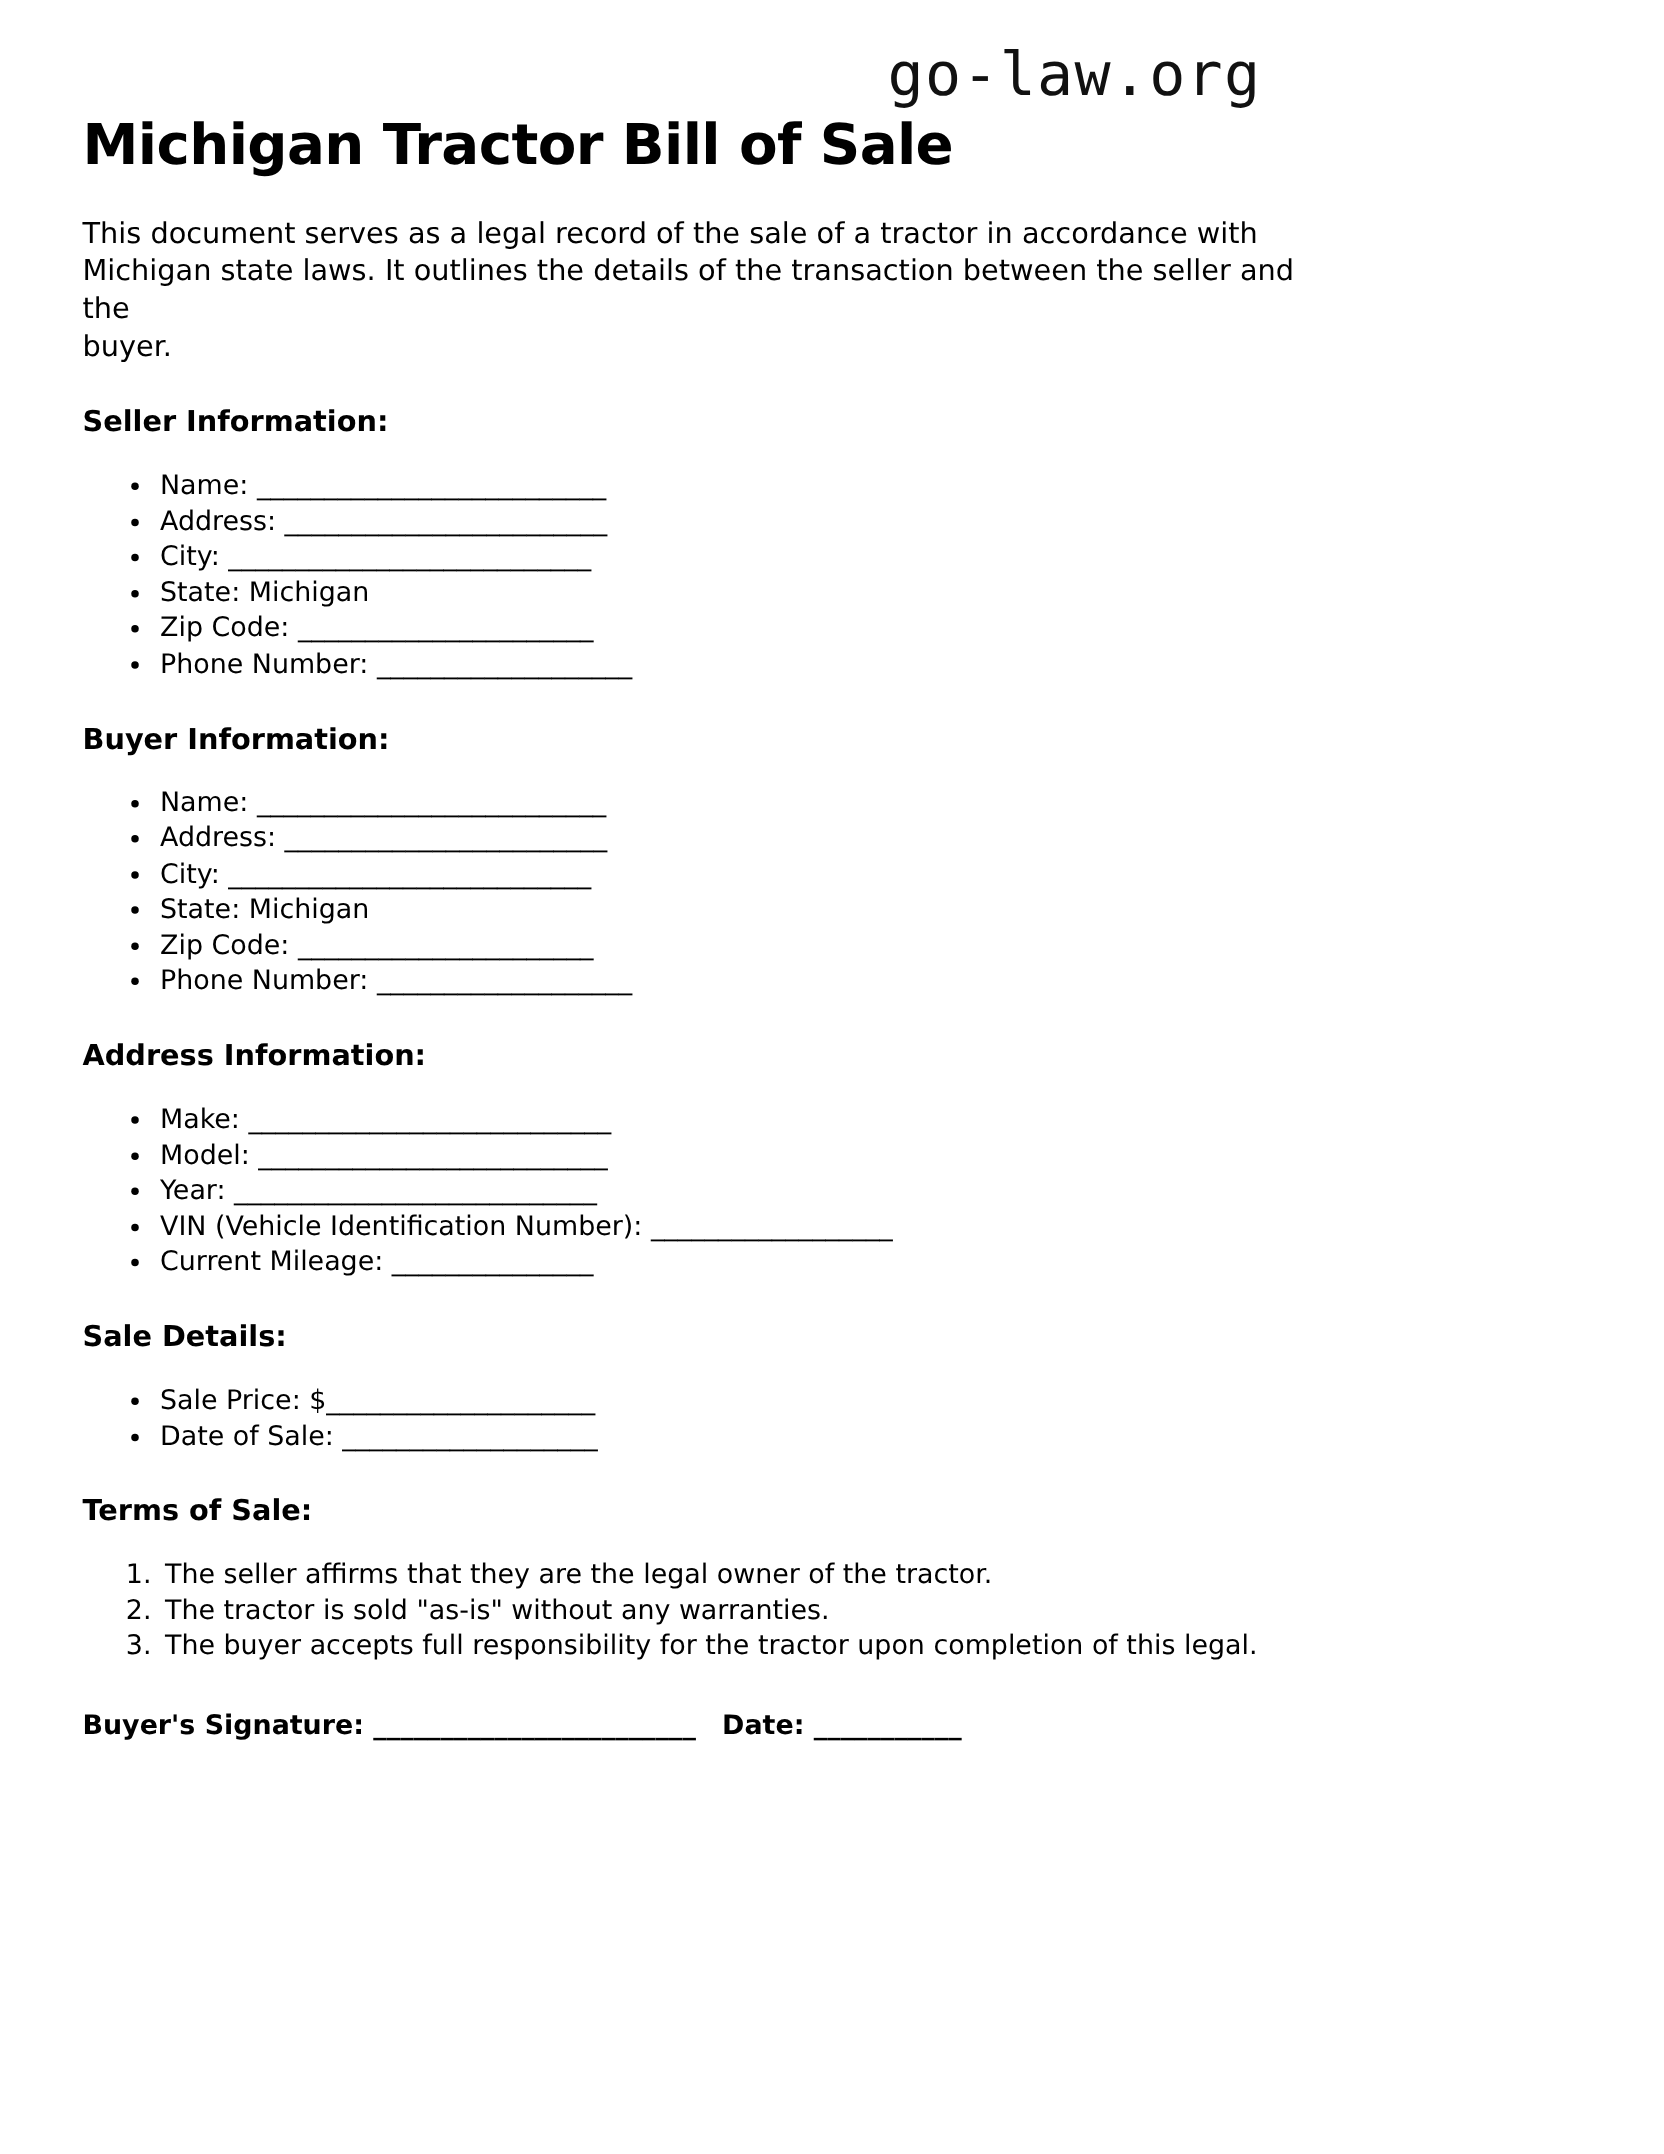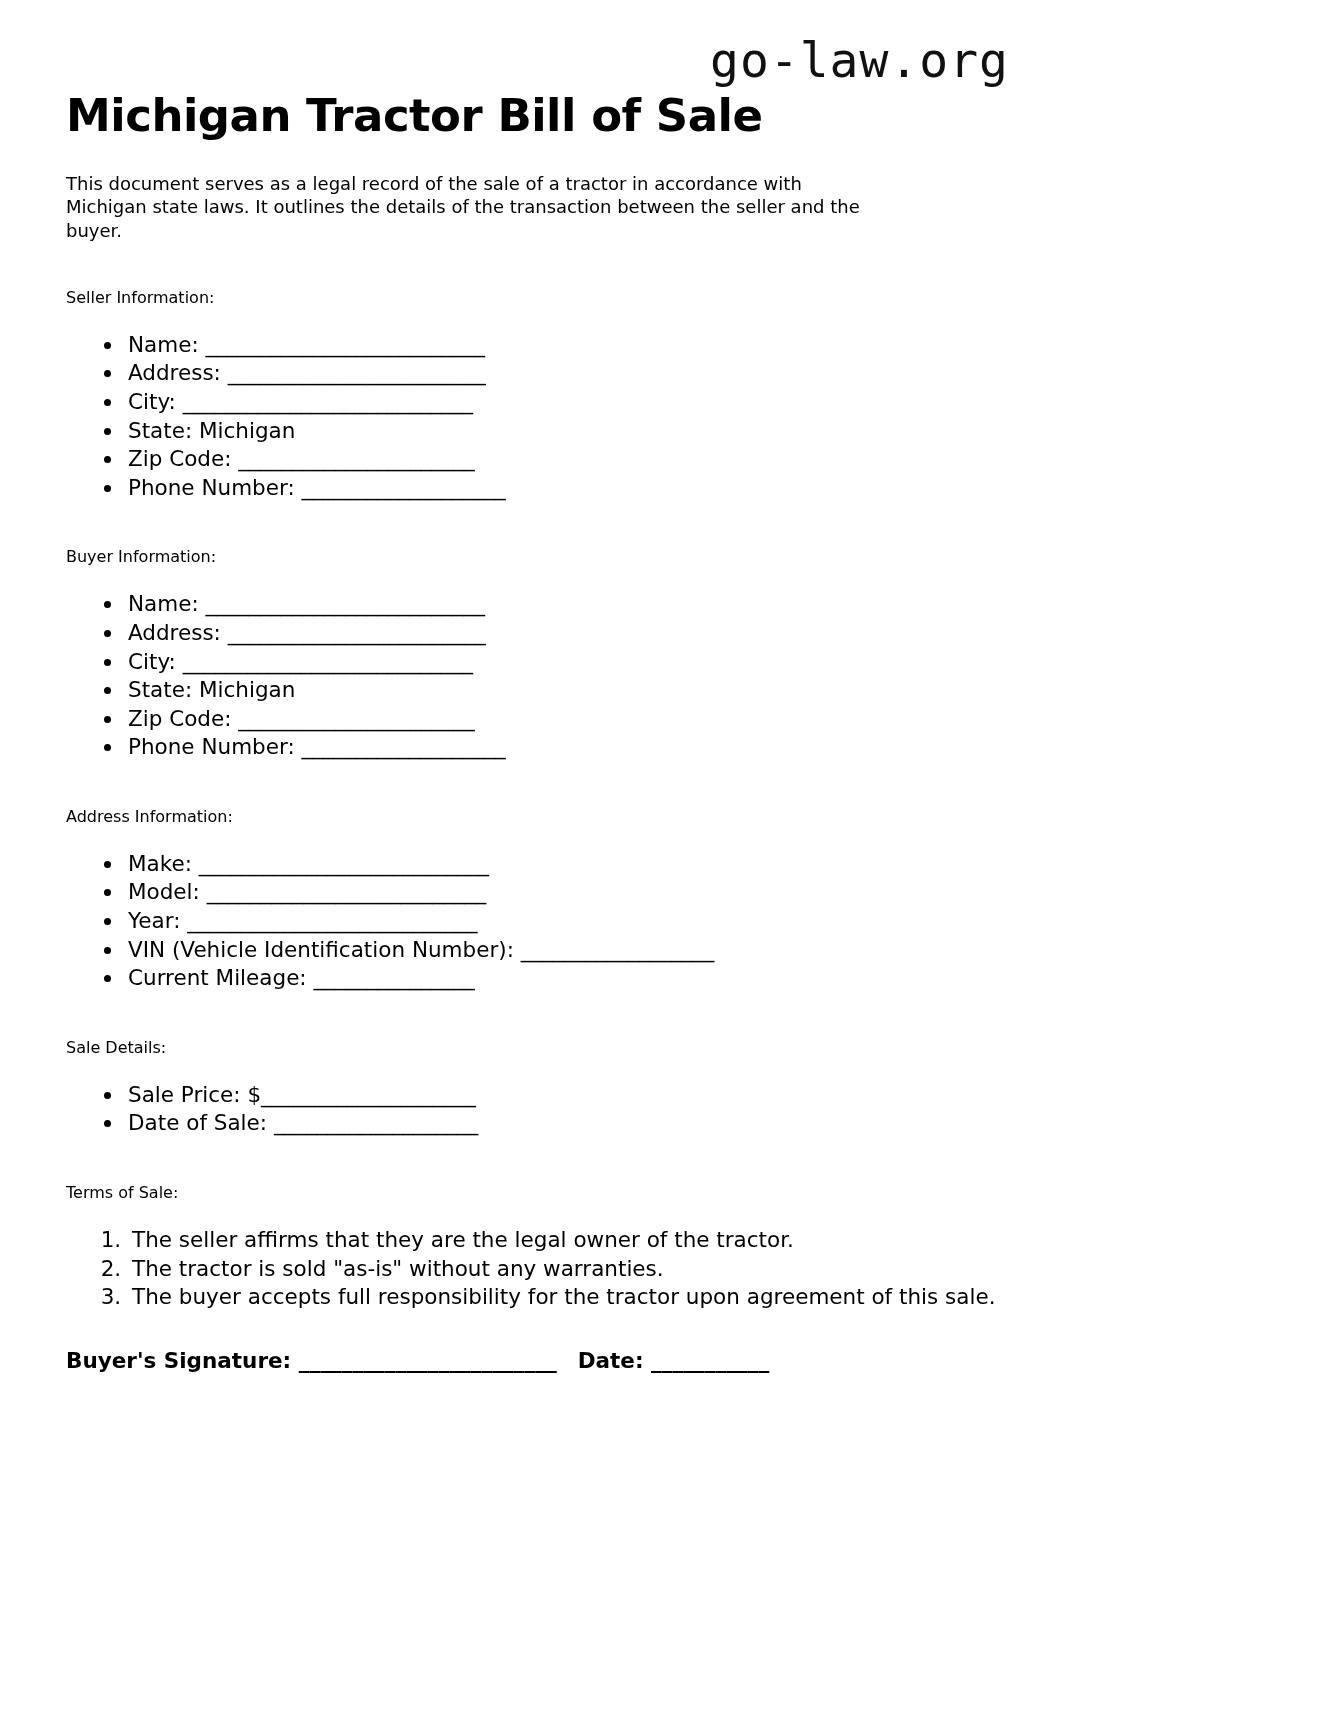--- a/index.html
+++ b/index.html
@@ -26,30 +26,30 @@
 
   h1.title {
     font-size: 45px;
     font-weight: 700;
     line-height: 1.15;
     letter-spacing: -0.5px;
     margin: 2px 0 16px 0;
   }
 
   .para {
-    font-size: 18px;
+    font-size: 23px;
     line-height: 1.32;
     margin: 30px 0 0 0;
     white-space: pre-line;
   }
 
   h2.section-heading {
-    font-size: 16px;
-    font-weight: 400;
-    margin: 45px 0 0 0;
+    font-size: 23px;
+    font-weight: 700;
+    margin: 32px 0 0 0;
   }
 
   ul.field-list {
     list-style: disc;
     font-size: 21.5px;
     line-height: 1.33;
     margin: 24px 0 0 0;
     padding-left: 58px;
   }
 
@@ -115,21 +115,21 @@
   <h2 class="section-heading">Sale Details:</h2>
   <ul class="field-list">
     <li>Sale Price: $____________________</li>
     <li>Date of Sale: ___________________</li>
   </ul>
 
   <h2 class="section-heading">Terms of Sale:</h2>
   <ol class="terms-list">
     <li>The seller affirms that they are the legal owner of the tractor.</li>
     <li>The tractor is sold "as-is" without any warranties.</li>
-    <li>The buyer accepts full responsibility for the tractor upon agreement of this sale.</li>
+    <li>The buyer accepts full responsibility for the tractor upon completion of this legal.</li>
   </ol>
 
 
 
   <p class="signature-row">
     <span>Buyer's Signature:</span>
     <span>________________________</span>
     <span class="gap"></span>
     <span>Date:</span>
     <span>___________</span>

